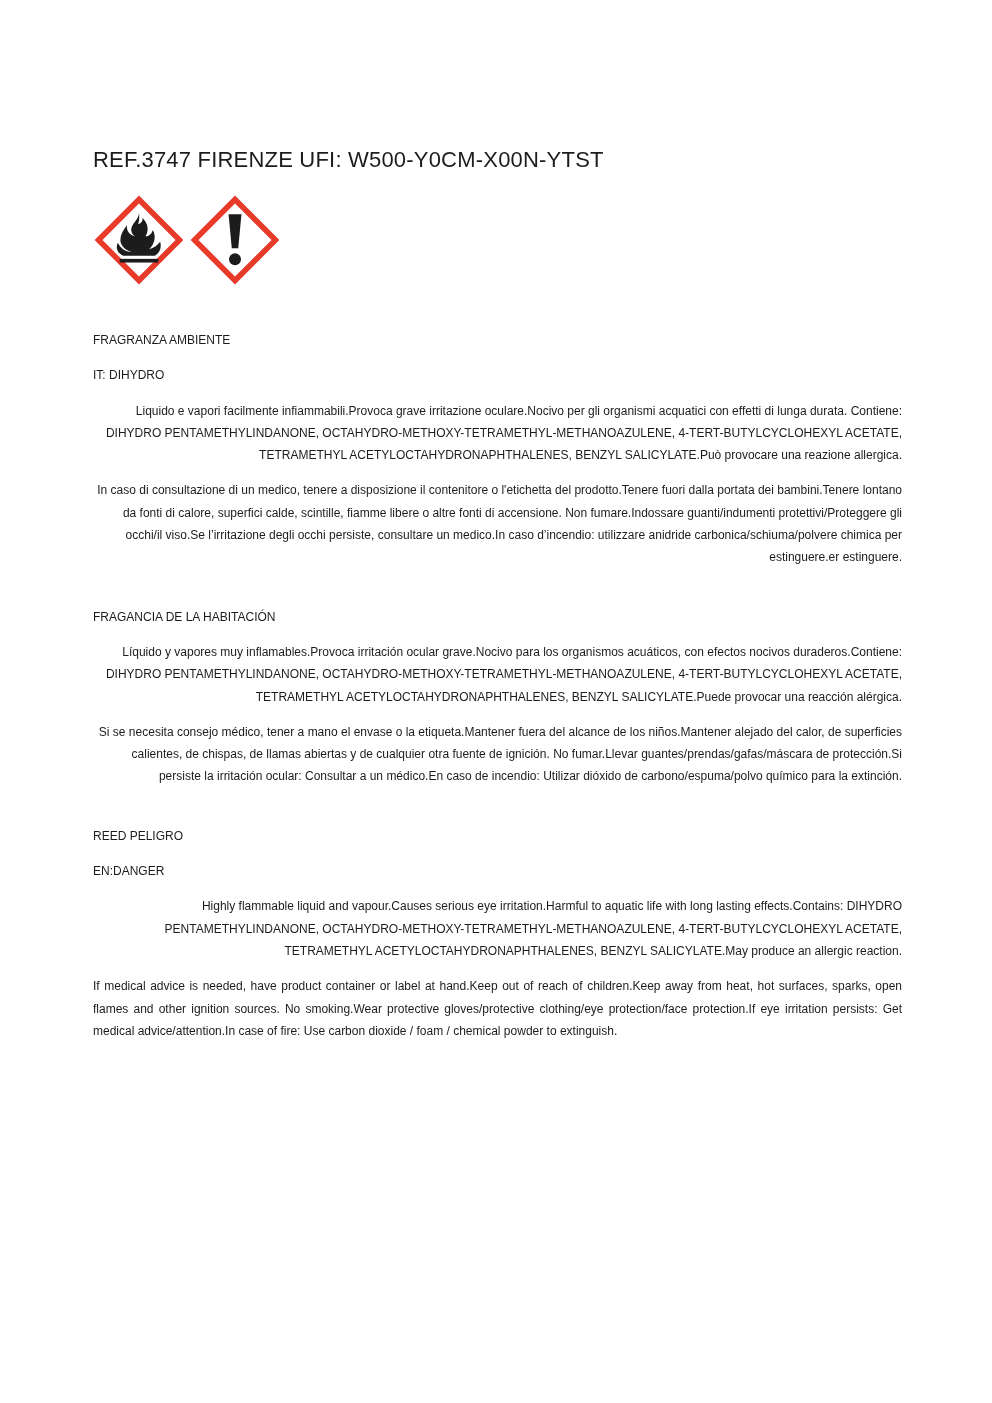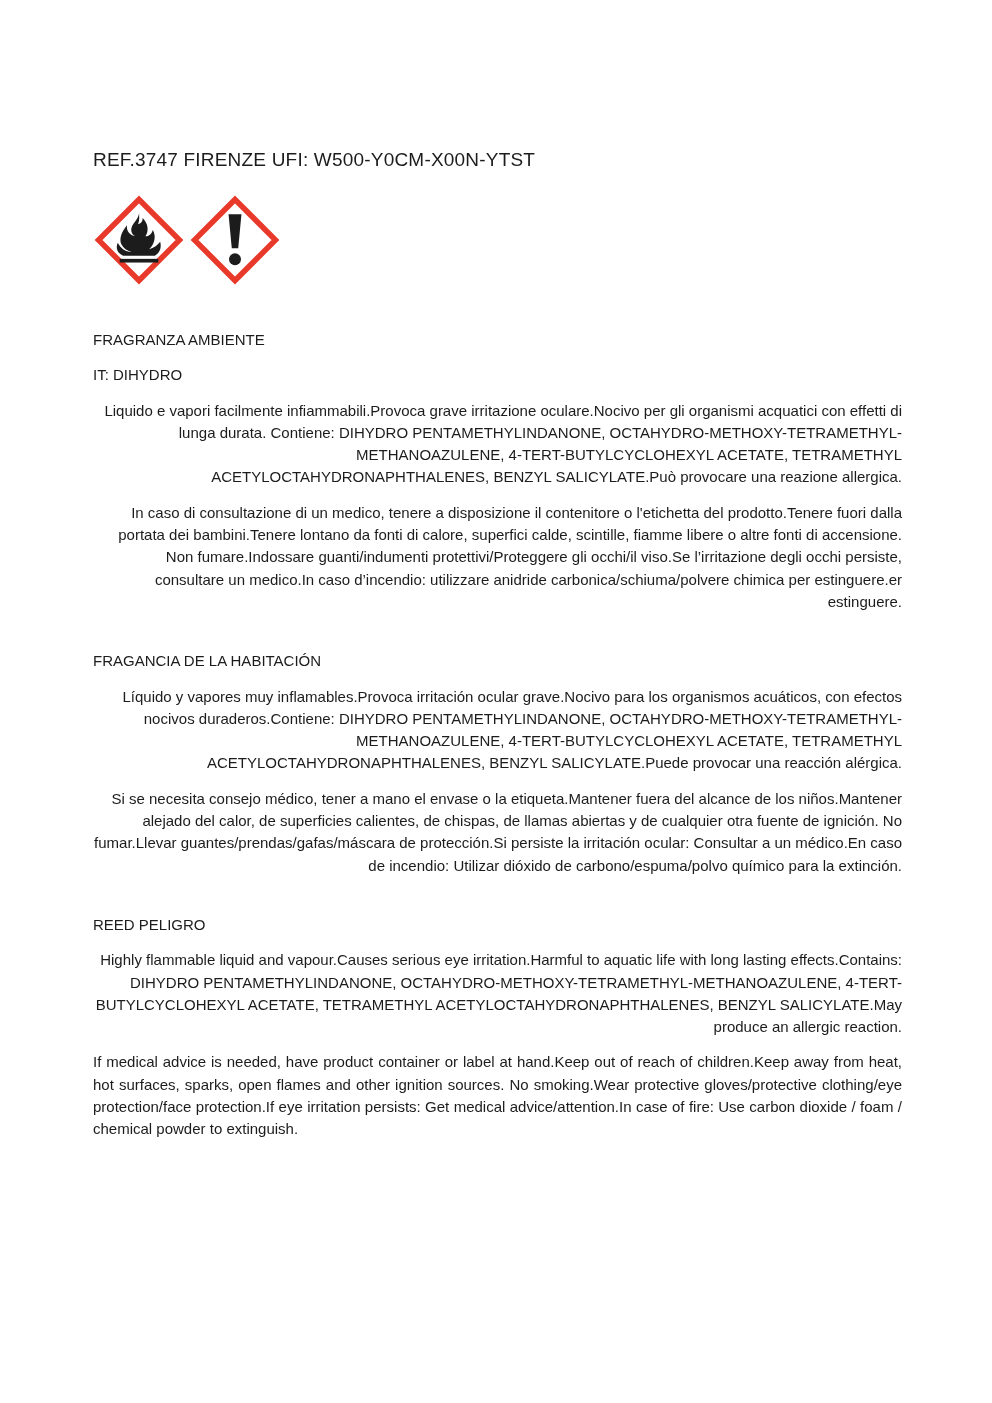--- a/index.html
+++ b/index.html
@@ -12,21 +12,21 @@
     width: 992px;
     min-height: 1403px;
     background: #ffffff;
     box-sizing: border-box;
     padding: 147px 90px 60px 93px;
     font-family: "Liberation Sans", sans-serif;
     color: #1c1c1c;
   }
   .title {
     margin: 0 0 21px 0;
-    font-size: 19px;
+    font-size: 22px;
     line-height: 26px;
     font-weight: 400;
     letter-spacing: 0.2px;
     white-space: nowrap;
   }
   .pictos {
     display: flex;
     flex-direction: row;
     gap: 4px;
     margin: 0 0 43px 0;
@@ -46,21 +46,21 @@
     fill: #1c1c1c;
   }
   .lang-section {
     margin-top: 37px;
   }
   .lang-section.first {
     margin-top: 0;
   }
   .lang-section p {
     margin: 0 0 13px 0;
-    font-size: 15px;
+    font-size: 12px;
     line-height: 22.3px;
     font-weight: 400;
   }
   .hdr {
     white-space: nowrap;
   }
   .body-text {
     text-align: right;
   }
   .body-text.justify {
@@ -98,17 +98,18 @@
   </section>
 
   <section class="lang-section">
     <p class="hdr">FRAGANCIA DE LA HABITACIÓN</p>
     <p class="body-text">Líquido y vapores muy inflamables.Provoca irritación ocular grave.Nocivo para los organismos acuáticos, con efectos nocivos duraderos.Contiene: DIHYDRO PENTAMETHYLINDANONE, OCTAHYDRO-METHOXY-TETRAMETHYL-METHANOAZULENE, 4-TERT-BUTYLCYCLOHEXYL ACETATE, TETRAMETHYL ACETYLOCTAHYDRONAPHTHALENES, BENZYL SALICYLATE.Puede provocar una reacción alérgica.</p>
     <p class="body-text">Si se necesita consejo médico, tener a mano el envase o la etiqueta.Mantener fuera del alcance de los niños.Mantener alejado del calor, de superficies calientes, de chispas, de llamas abiertas y de cualquier otra fuente de ignición. No fumar.Llevar guantes/prendas/gafas/máscara de protección.Si persiste la irritación ocular: Consultar a un médico.En caso de incendio: Utilizar dióxido de carbono/espuma/polvo químico para la extinción.</p>
   </section>
 
   <section class="lang-section">
     <p class="hdr">REED PELIGRO</p>
+    <p class="hdr">EN:DANGER</p>
     <p class="body-text">Highly flammable liquid and vapour.Causes serious eye irritation.Harmful to aquatic life with long lasting effects.Contains: DIHYDRO PENTAMETHYLINDANONE, OCTAHYDRO-METHOXY-TETRAMETHYL-METHANOAZULENE, 4-TERT-BUTYLCYCLOHEXYL ACETATE, TETRAMETHYL ACETYLOCTAHYDRONAPHTHALENES, BENZYL SALICYLATE.May produce an allergic reaction.</p>
     <p class="body-text justify">If medical advice is needed, have product container or label at hand.Keep out of reach of children.Keep away from heat, hot surfaces, sparks, open flames and other ignition sources. No smoking.Wear protective gloves/protective clothing/eye protection/face protection.If eye irritation persists: Get medical advice/attention.In case of fire: Use carbon dioxide / foam / chemical powder to extinguish.</p>
   </section>
 
 </div>
 
 </body></html>

